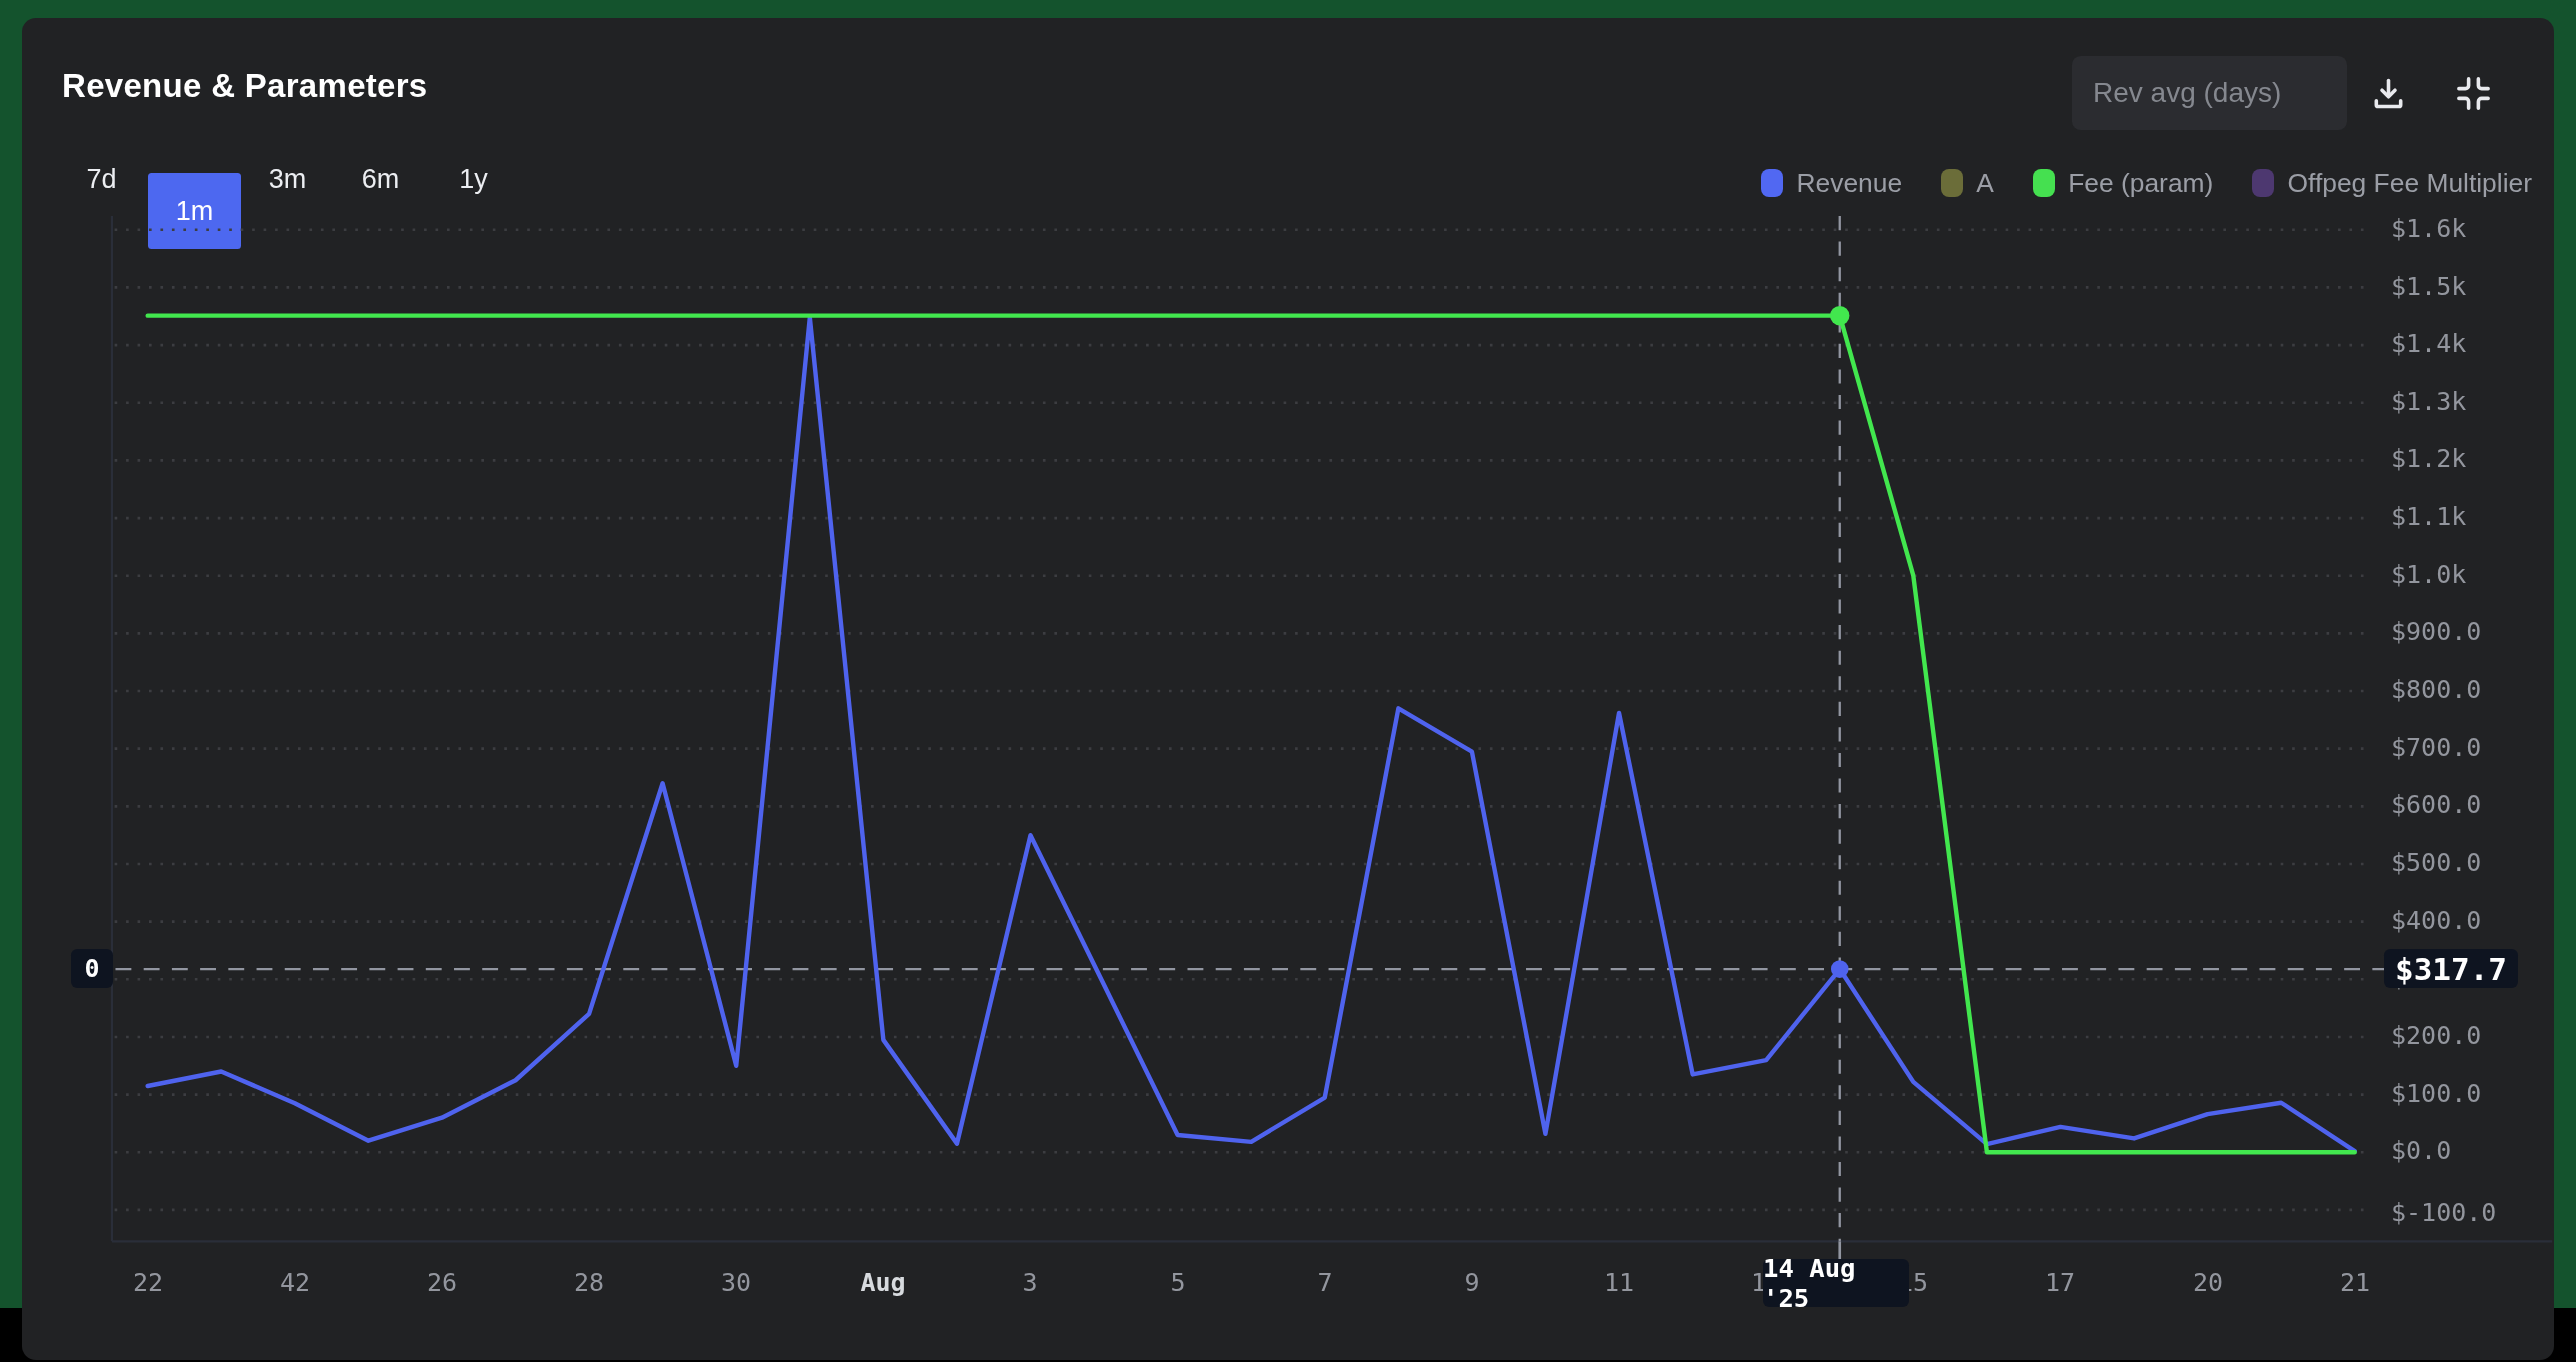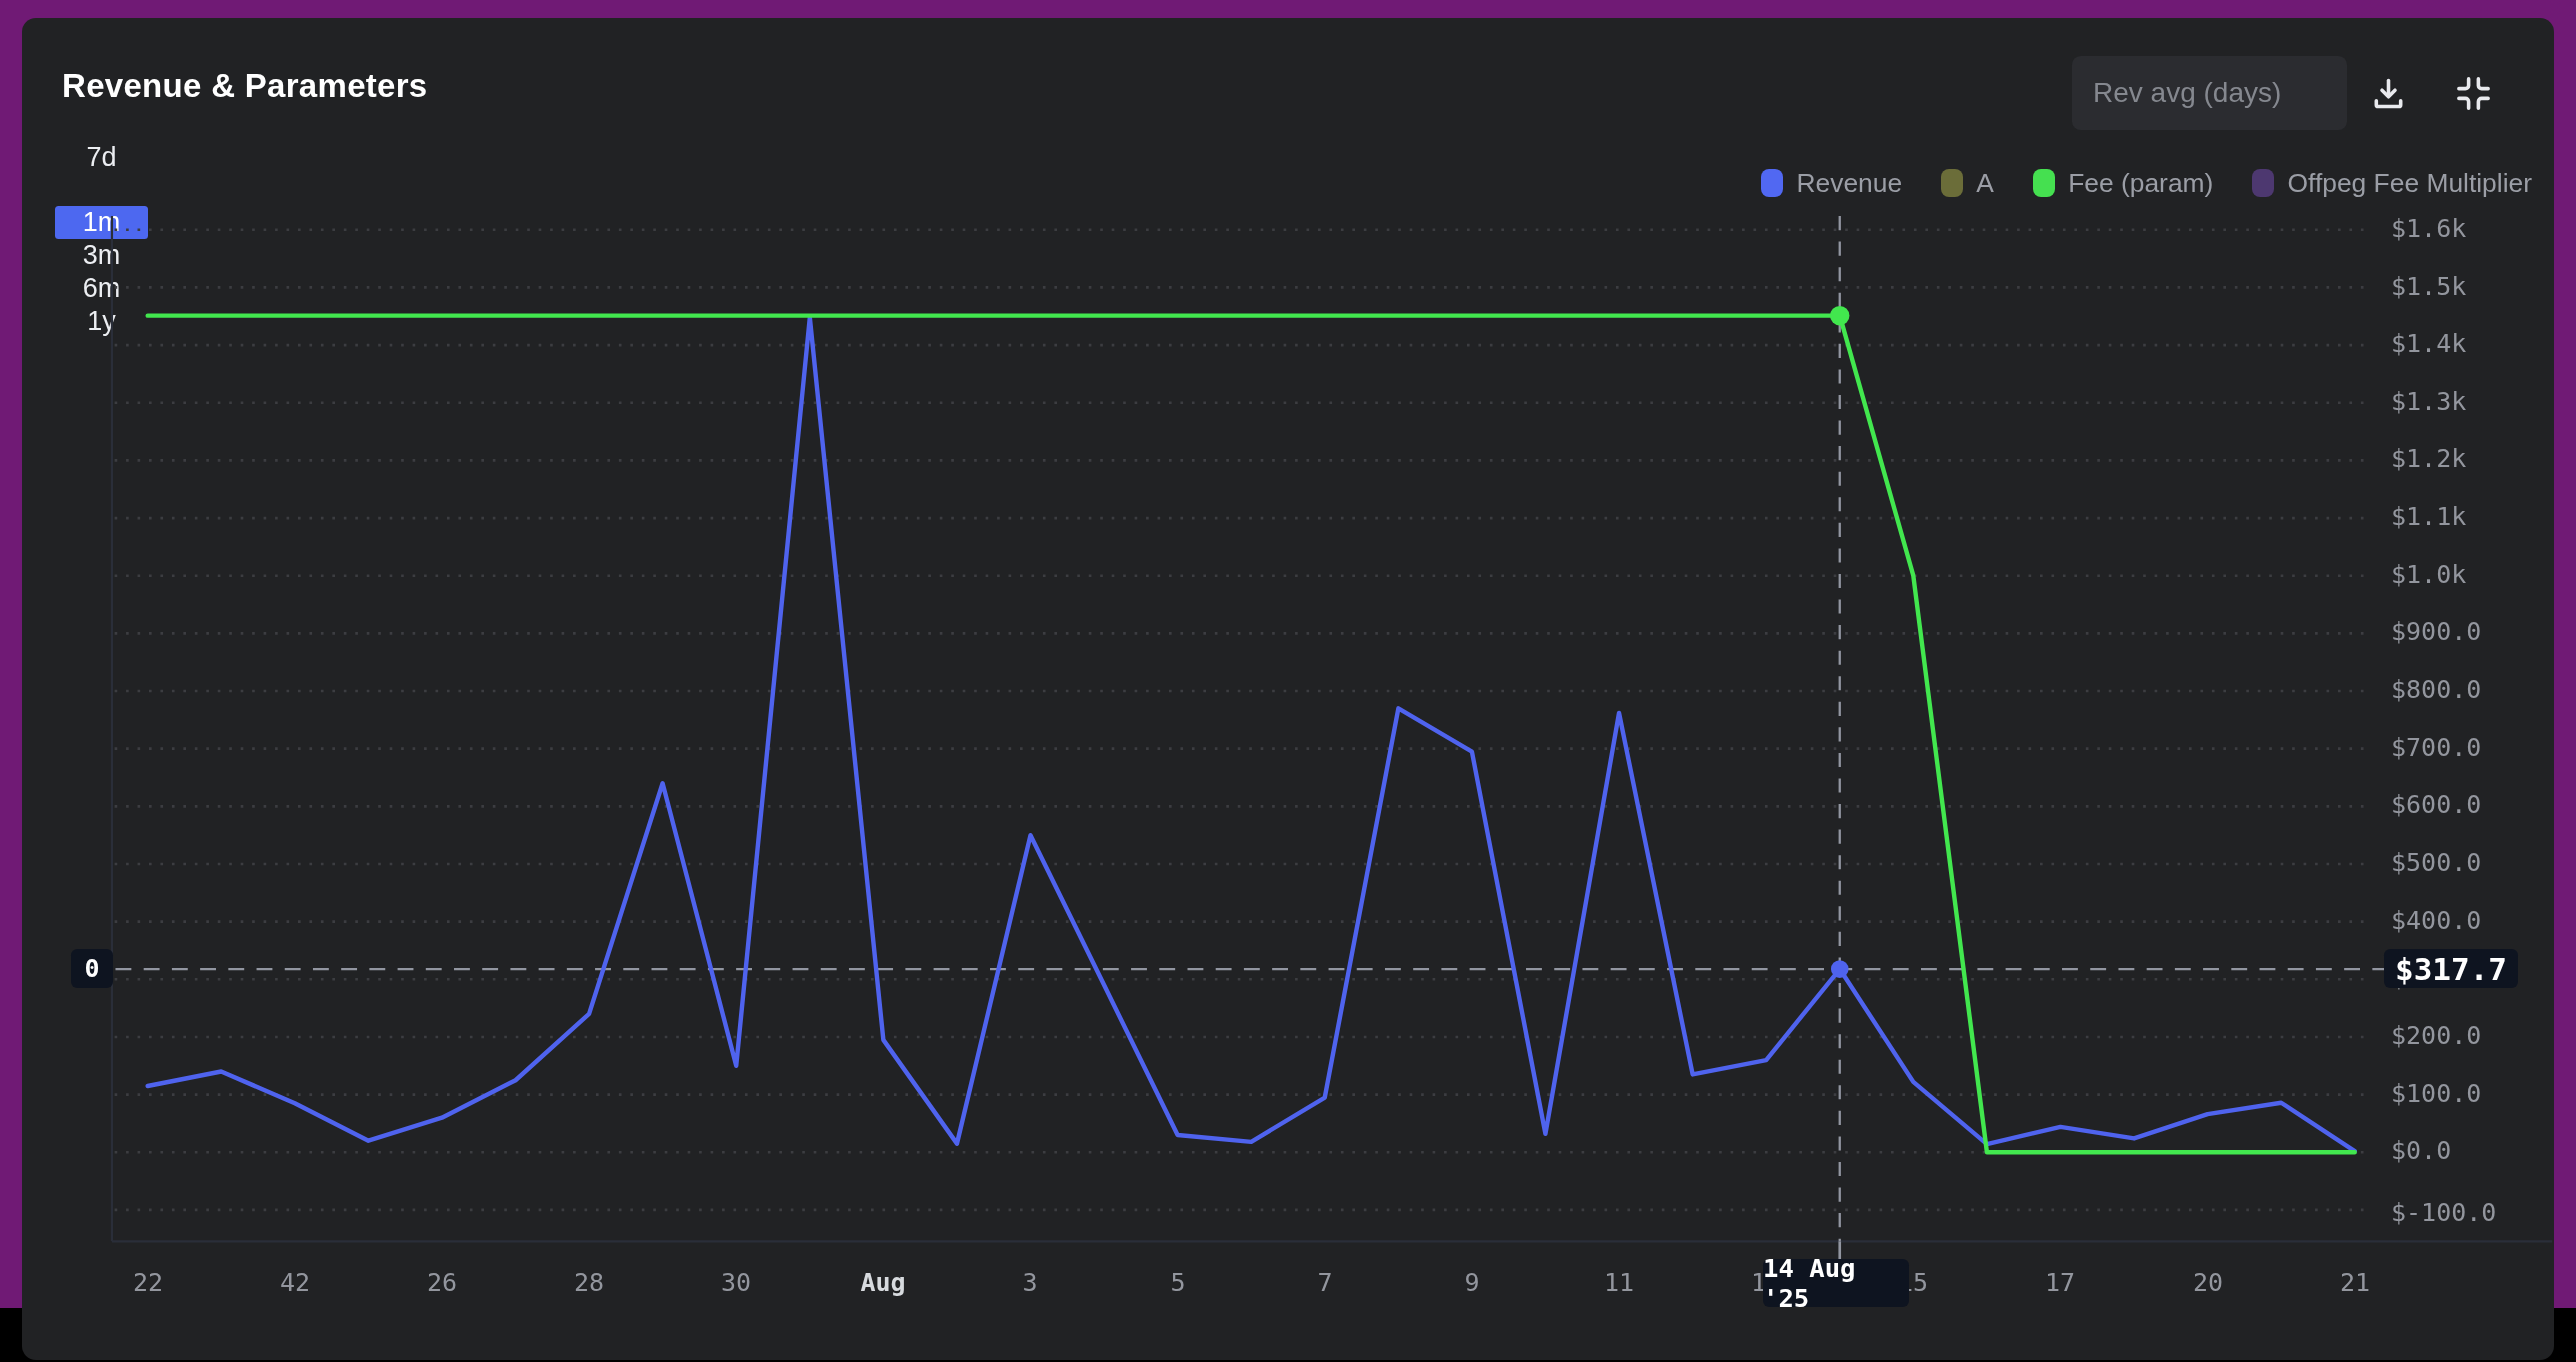--- a/index.html
+++ b/index.html
@@ -1,30 +1,30 @@
 <!DOCTYPE html>
 <html style="font-size:14px"><head>
 <meta charset="utf-8">
 <style>
   html,body{margin:0;padding:0;background:#000;width:2576px;height:1363px;overflow:hidden;
     font-family:"Liberation Sans",sans-serif;-webkit-font-smoothing:antialiased;}
-  #page{position:relative;width:2576px;height:1308px;background:#701a75;}
+  #page{position:relative;width:2576px;height:1308px;background:#14532d;}
   #panel{position:absolute;left:22px;top:17.6px;width:2532px;height:1342px;background:#212224;border-radius:14px;}
   
   #title{position:absolute;left:62px;top:67px;font-size:33px;font-weight:700;color:#ffffff;letter-spacing:0.3px;}
   #revavg{position:absolute;left:2072px;top:56px;width:275px;height:74px;background:#2b2c30;border:none;outline:none;
     border-radius:8.8px;color:#cfd2d8;font-size:28px;padding:0 21px;box-sizing:border-box;font-family:"Liberation Sans",sans-serif;}
   #revavg::placeholder{color:#85888f;}
   .icon-btn{position:absolute;width:49px;height:49px;background:transparent;border:none;padding:0;cursor:pointer;
     display:flex;align-items:center;justify-content:center;}
   #dl-btn{left:2364px;top:69px;}
   #fs-btn{left:2449px;top:69px;}
   .icon-btn svg{stroke:#e9eaee;fill:none;stroke-width:2.2;stroke-linecap:round;stroke-linejoin:round;width:39px;height:39px;}
   
-  #ranges{position:absolute;left:55px;top:141px;height:76px;display:flex;flex-direction:column;}
+  #ranges{position:absolute;left:55px;top:141px;height:76px;display:flex;}
   .range-btn{width:93px;height:76px;display:flex;align-items:center;justify-content:center;
     font-size:27px;color:#eceef2;background:transparent;border:none;border-radius:3.5px;cursor:pointer;
     font-family:"Liberation Sans",sans-serif;}
   .range-btn.active{color:#fff;margin-top:32px;}
   
   #legend{position:absolute;right:44px;top:160px;height:46px;display:flex;align-items:center;gap:39px;}
   .legend-item{display:flex;align-items:center;gap:13.2px;cursor:pointer;}
   .legend-swatch{width:22px;height:28px;border-radius:8px;}
   .legend-label{font-size:26.4px;color:#9b9ea6;}
   

